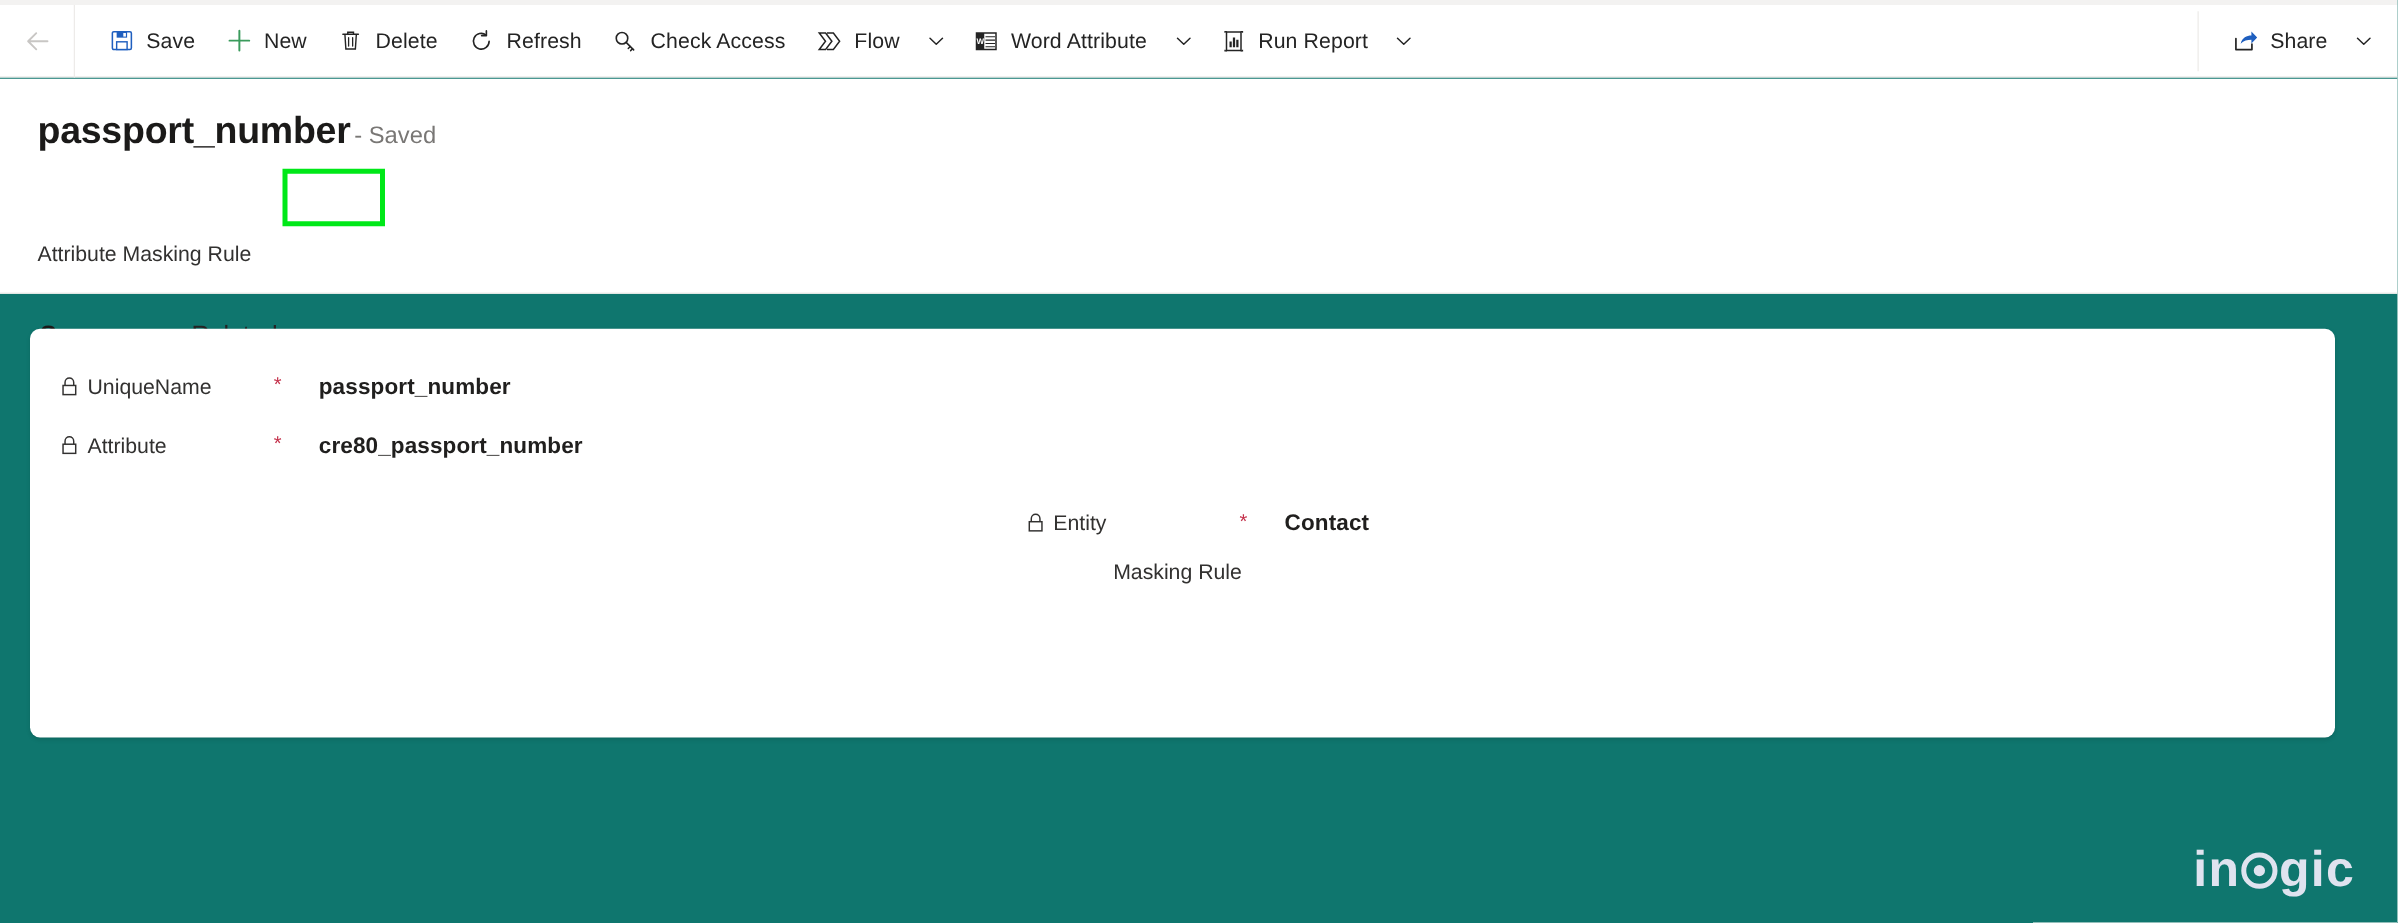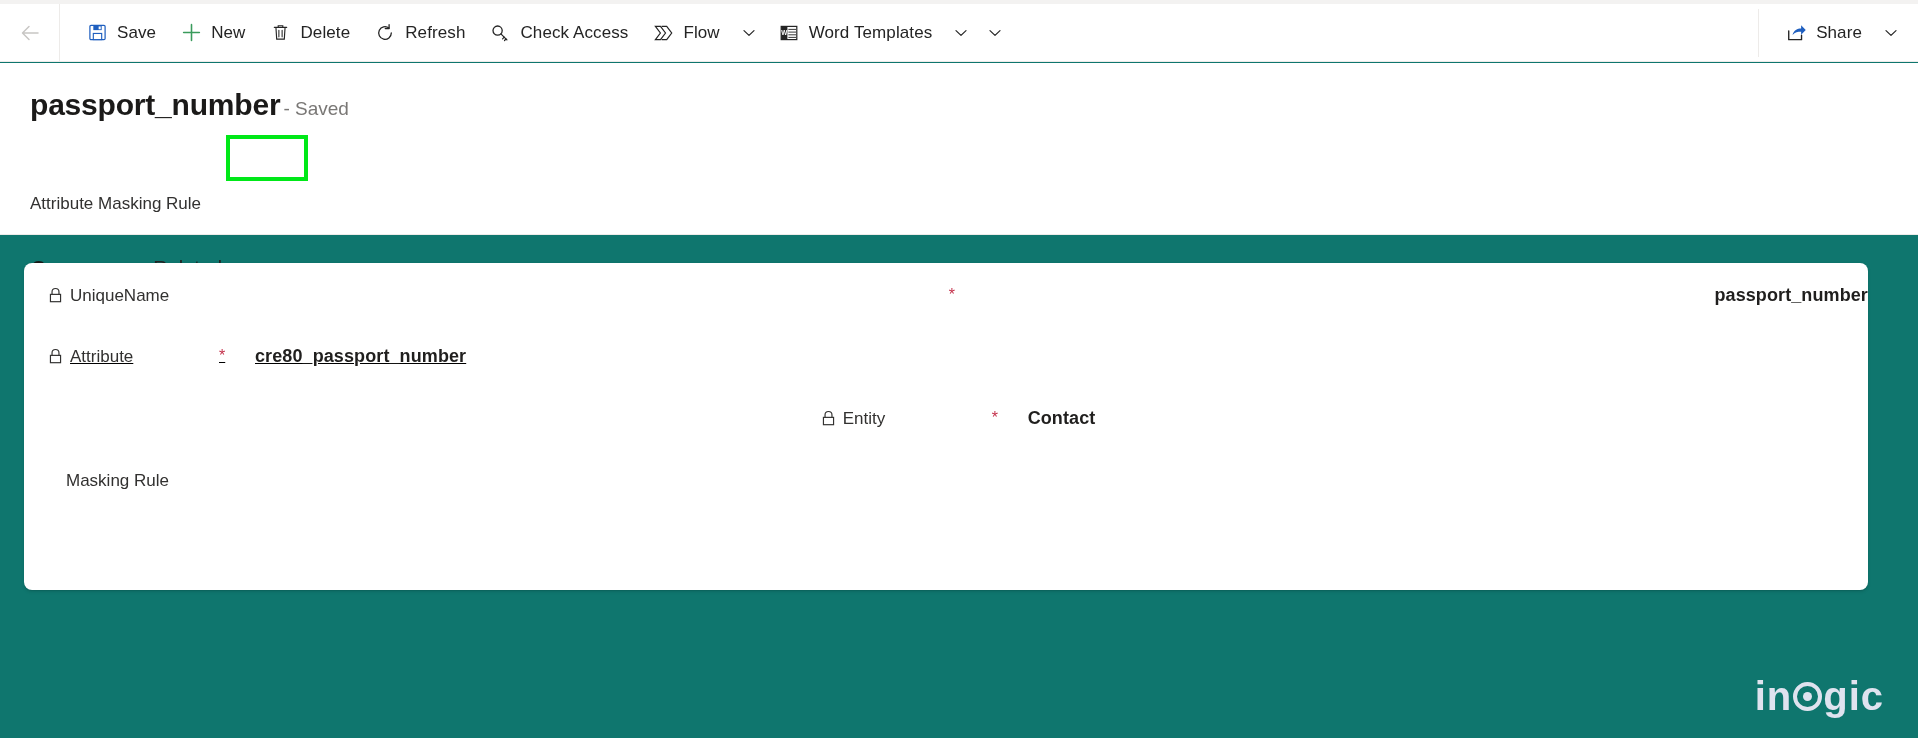--- a/index.html
+++ b/index.html
@@ -263,28 +263,40 @@
 
       <div class="cb-btn">
         <span class="cb-ico">
           <svg width="20" height="20" viewBox="0 0 20 20" fill="none">
             <rect x="2.2" y="3.4" width="15.6" height="13.2" stroke="#242424" stroke-width="1.2" fill="none"></rect>
             <rect x="2.2" y="3.4" width="6.2" height="13.2" fill="#242424"></rect>
             <text x="5.3" y="12.4" font-size="6.4" fill="#ffffff" text-anchor="middle" font-family="Liberation Sans, sans-serif" font-weight="bold">W</text>
             <path d="M9.4 6.4h7.6M9.4 9.1h7.6M9.4 11.8h7.6M9.4 14.4h7.6" stroke="#242424" stroke-width="0.9"></path>
           </svg>
         </span>
-        <span class="cb-label">Word Templates</span>
+        <span class="cb-label">Word Attribute</span>
       </div>
       <div class="cb-caret">
         <svg width="16" height="16" viewBox="0 0 16 16" fill="none">
           <path d="M3 5.6L8 10.4l5-4.8" stroke="#242424" stroke-width="1.2" stroke-linecap="round" stroke-linejoin="round" fill="none"></path>
         </svg>
       </div>
 
+      <div class="cb-btn">
+        <span class="cb-ico">
+          <svg width="20" height="20" viewBox="0 0 20 20" fill="none">
+            <rect x="4.2" y="2.6" width="11.6" height="14.8" stroke="#242424" stroke-width="1.2" fill="none"></rect>
+            <rect x="6.6" y="10.2" width="1.8" height="4.6" fill="#242424"></rect>
+            <rect x="9.3" y="7" width="1.8" height="7.8" fill="#242424"></rect>
+            <rect x="12" y="8.8" width="1.8" height="6" fill="#242424"></rect>
+            <path d="M3 3.2v-.9h1.5M3 16.8v.9h1.5M17 3.2v-.9h-1.5M17 16.8v.9h-1.5" stroke="#242424" stroke-width="1"></path>
+          </svg>
+        </span>
+        <span class="cb-label">Run Report</span>
+      </div>
       <div class="cb-caret">
         <svg width="16" height="16" viewBox="0 0 16 16" fill="none">
           <path d="M3 5.6L8 10.4l5-4.8" stroke="#242424" stroke-width="1.2" stroke-linecap="round" stroke-linejoin="round" fill="none"></path>
         </svg>
       </div>
 
     </div>
 
     <div class="cb-right">
       <div class="cb-btn">
@@ -327,35 +339,35 @@
             <path d="M3 5.6L8 10.4l5-4.8" stroke="#242424" stroke-width="1.3" stroke-linecap="round" stroke-linejoin="round" fill="none"></path>
           </svg>
         </span>
       </div>
     </div>
 
   </div>
 
   <div class="card">
 
-    <div class="field-row" style="top:1px;justify-content:space-between;">
+    <div class="field-row" style="top:15px;">
       <div class="f-label">
         <span>
           <svg class="lock-ico" viewBox="0 0 16 18" fill="none">
             <path d="M4.3 7.8V5.2a3.7 3.7 0 0 1 7.4 0v2.6" stroke="#323130" stroke-width="1.25" fill="none"></path>
             <rect x="2.6" y="7.8" width="10.8" height="7.8" stroke="#323130" stroke-width="1.25" fill="none"></rect>
           </svg>
         </span>
         <span>UniqueName</span>
       </div>
       <div class="f-req">*</div>
       <div class="f-value">passport_number</div>
     </div>
 
-    <div class="field-row" style="top:62px;text-decoration:underline;">
+    <div class="field-row" style="top:62px;">
       <div class="f-label">
         <span>
           <svg class="lock-ico" viewBox="0 0 16 18" fill="none">
             <path d="M4.3 7.8V5.2a3.7 3.7 0 0 1 7.4 0v2.6" stroke="#323130" stroke-width="1.25" fill="none"></path>
             <rect x="2.6" y="7.8" width="10.8" height="7.8" stroke="#323130" stroke-width="1.25" fill="none"></rect>
           </svg>
         </span>
         <span>Attribute</span>
       </div>
       <div class="f-req">*</div>
@@ -369,21 +381,21 @@
             <path d="M4.3 7.8V5.2a3.7 3.7 0 0 1 7.4 0v2.6" stroke="#323130" stroke-width="1.25" fill="none"></path>
             <rect x="2.6" y="7.8" width="10.8" height="7.8" stroke="#323130" stroke-width="1.25" fill="none"></rect>
           </svg>
         </span>
         <span>Entity</span>
       </div>
       <div class="f-req">*</div>
       <div class="f-value">Contact</div>
     </div>
 
-    <div class="field-row" style="top:186px;">
+    <div class="field-row" style="top:186px;flex-direction:column;">
       <div class="f-label no-icon">
         <span>Masking Rule</span>
       </div>
       <div class="f-req"></div>
     </div>
 
   </div>
 
   <div class="watermark">
     <span>in</span>

